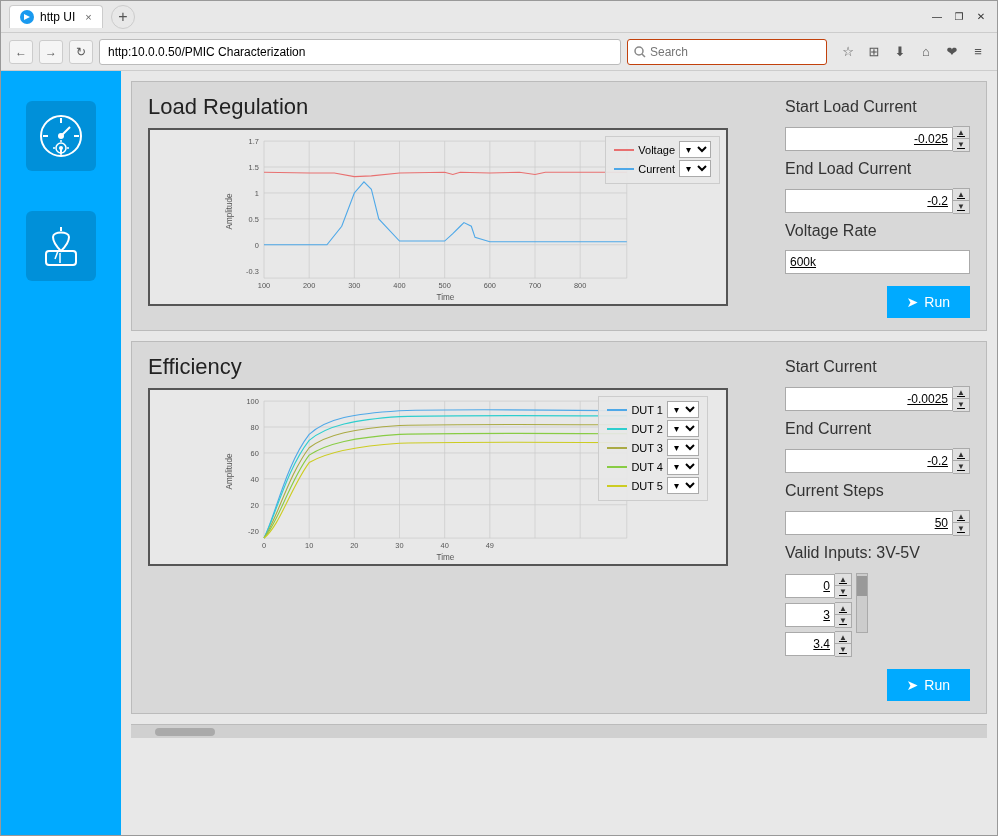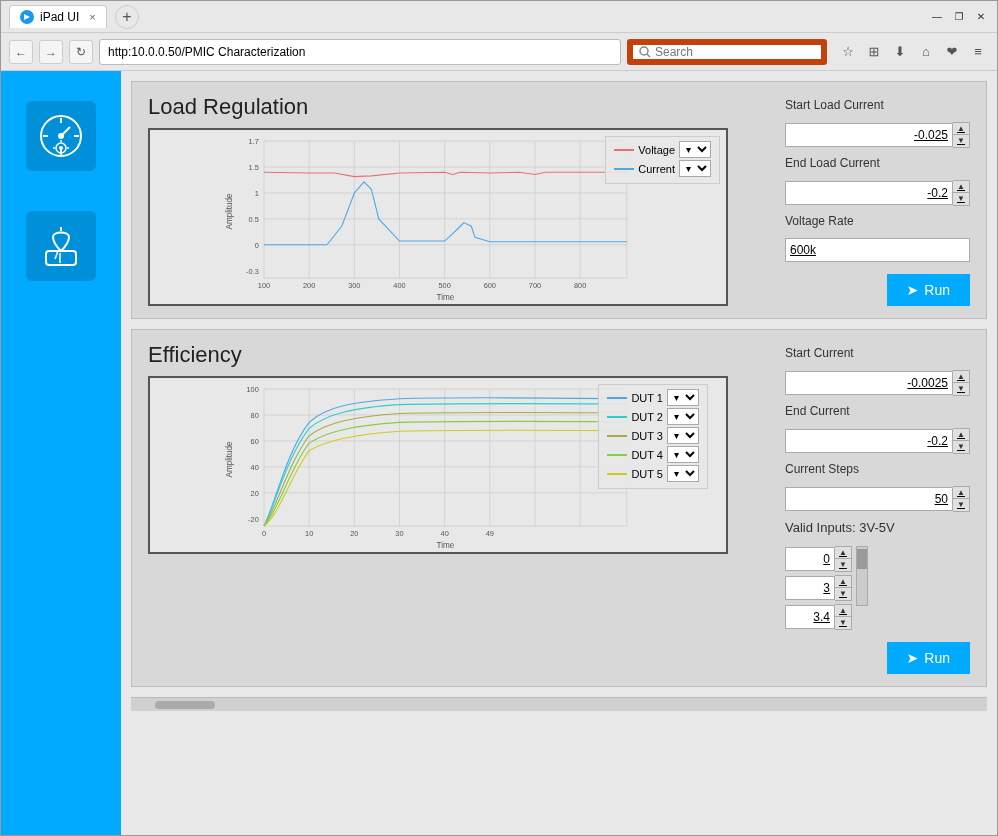--- a/index.html
+++ b/index.html
@@ -109,21 +109,21 @@
       height: 26px;
       border: 1px solid #bbb;
       border-radius: 3px;
       padding: 0 8px;
       font-size: 12px;
       background: white;
     }
     .search-bar-wrap {
       display: flex;
       align-items: center;
-      border: 6px solid #c2410c;
+      border: 1px solid #c2410c;
       border-radius: 3px;
       background: white;
       height: 26px;
       padding: 0 6px;
       gap: 4px;
       width: 200px;
     }
     .search-bar-wrap input {
       border: none;
       outline: none;
@@ -209,21 +209,21 @@
       height: 178px;
     }
     .panel-right {
       width: 185px;
       display: flex;
       flex-direction: column;
       gap: 8px;
       padding-top: 4px;
     }
     .field-label {
-      font-size: 12px;
+      font-size: 16px;
       color: #333;
       margin-bottom: 2px;
     }
     .field-row {
       display: flex;
       align-items: center;
       gap: 0;
       text-decoration: underline;
     }
     .field-input {
@@ -295,21 +295,21 @@
     }
 
     
     svg.chart {
       width: 100%;
       height: 100%;
     }
 
     
     .valid-inputs-label {
-      font-size: 13px;
+      font-size: 16px;
       color: #333;
       margin-bottom: 3px;
     }
     .valid-inputs-col {
       display: flex;
       flex-direction: column;
       gap: 3px;
     }
     .scrollbar-v {
       width: 12px;
@@ -349,21 +349,21 @@
 <div class="browser-window">
 
   <div class="title-bar">
     <div class="title-bar-left">
       <div class="tab">
         <div class="tab-icon">
           <svg width="10" height="10" viewBox="0 0 10 10">
               <polygon points="2,2 8,5 2,8" fill="white"></polygon>
             </svg>
         </div>
-        <span>iPad UI</span>
+        <span>http UI</span>
         <span class="tab-close">×</span>
       </div>
       <div class="new-tab-btn">+</div>
     </div>
     <div class="title-bar-controls">
       <div class="win-btn">—</div>
       <div class="win-btn">❐</div>
       <div class="win-btn">✕</div>
     </div>
   </div>

